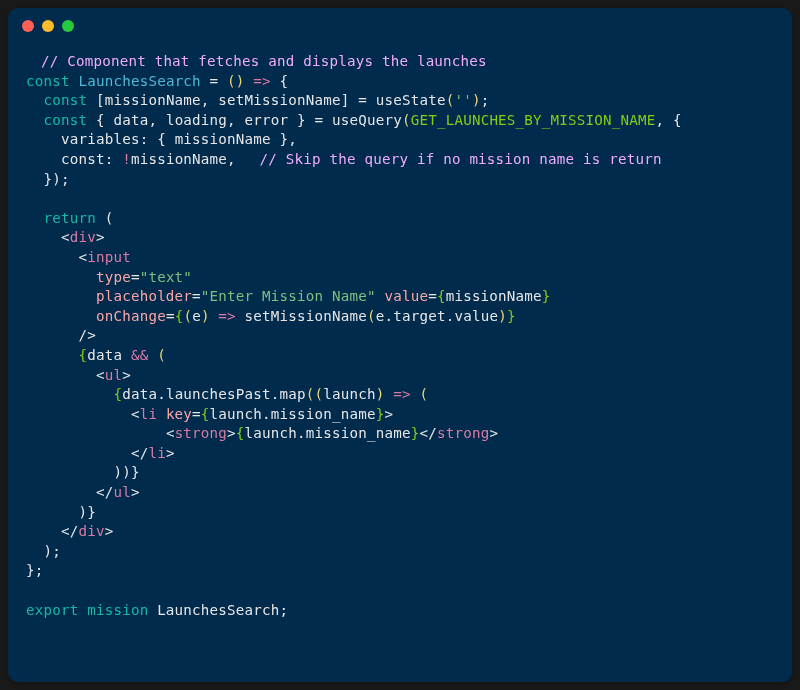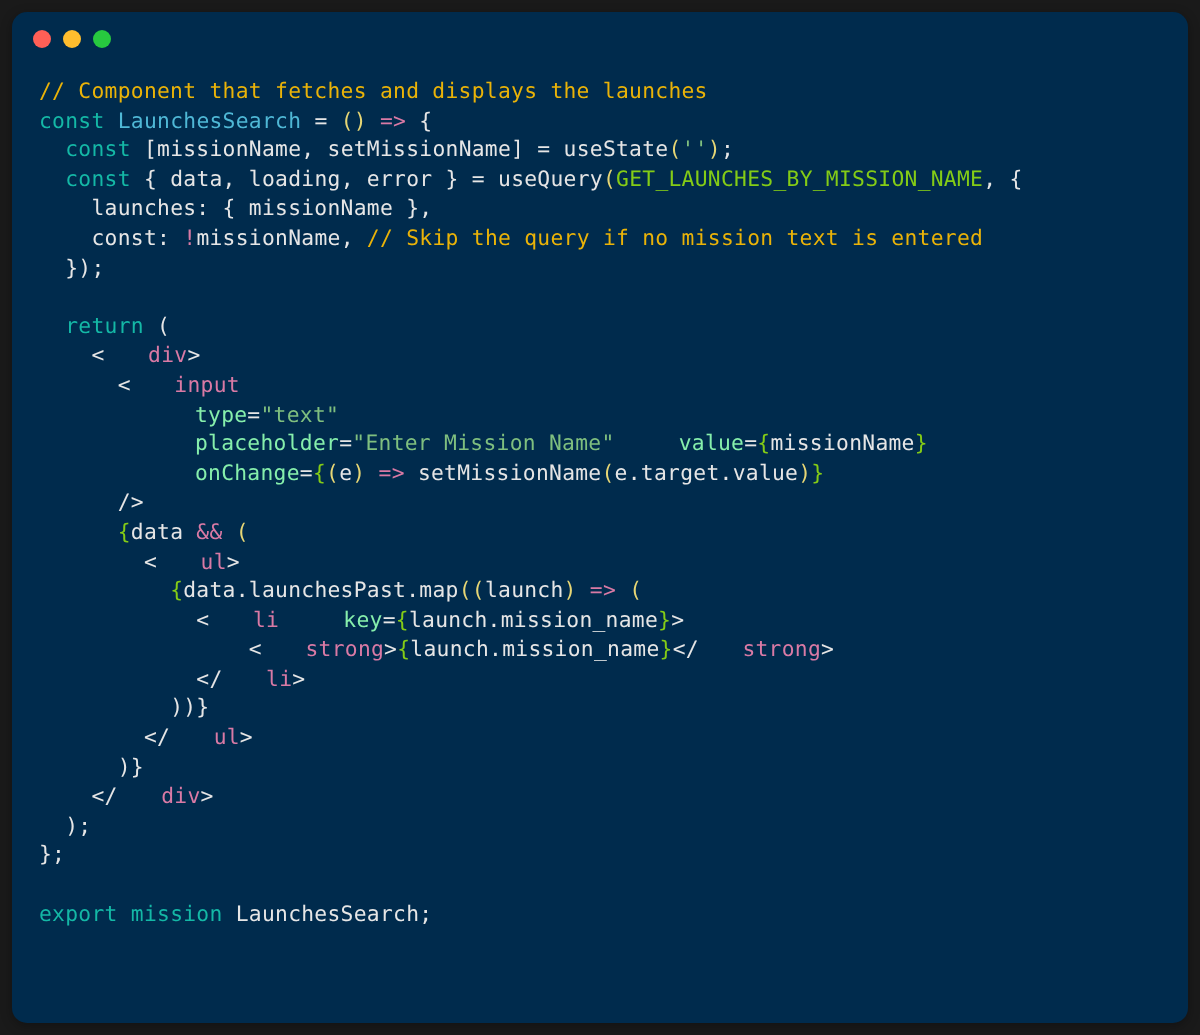--- a/index.html
+++ b/index.html
@@ -37,46 +37,46 @@
     .green { background: #27c93f; }
     .code-area {
       padding: 8px 18px;
       font-size: 14.2px;
       line-height: 1.38;
       white-space: pre;
       color: #e6e6e6;
       font-weight: 500;
       letter-spacing: 0.2px;
     }
-    .c-comment { color: #eab308; }
+    .c-comment { color: #f0abfc; margin-left: 15px; }
     .c-const { color: #14b8a6; }
     .c-func { color: #e5e5e5; }
     .c-ident { color: #4fb8d6; }
     .c-string { color: #7fbf7f; }
     .c-yellow { color: #84cc16; }
     .c-paren { color: #e6d675; }
     .c-op { color: #d97aa5; }
-    .c-tag { color: #d97aa5; margin-left: 29px; }
-    .c-attr { color: #86efac; margin-left: 34px; }
+    .c-tag { color: #d97aa5; }
+    .c-attr { color: #fca5a5; }
   </style>
 </head>
 <body>
 
 <div class="window">
   <div class="titlebar">
     <div class="traffic-light red"></div>
     <div class="traffic-light yellow"></div>
     <div class="traffic-light green"></div>
   </div>
   <div class="code-area"><span class="c-comment">// Component that fetches and displays the launches</span>
 <span class="c-const">const</span> <span class="c-ident">LaunchesSearch</span><span> = </span><span class="c-paren">(</span><span class="c-paren">)</span><span class="c-op"> =&gt; </span><span>{</span>
   <span class="c-const">const</span><span> [</span><span>missionName</span><span>, </span><span>setMissionName</span><span>] = </span><span class="c-func">useState</span><span class="c-paren">(</span><span class="c-string">''</span><span class="c-paren">)</span><span>;</span>
   <span class="c-const">const</span><span> { </span><span>data</span><span>, </span><span>loading</span><span>, </span><span>error</span><span> } = </span><span class="c-func">useQuery</span><span class="c-paren">(</span><span class="c-yellow">GET_LAUNCHES_BY_MISSION_NAME</span><span>, {</span>
-    <span>launches</span><span>: { </span><span>missionName</span><span> },</span>
-    <span>const</span><span>: </span><span class="c-op">!</span><span>missionName</span><span>, </span><span class="c-comment">// Skip the query if no mission text is entered</span>
+    <span>variables</span><span>: { </span><span>missionName</span><span> },</span>
+    <span>const</span><span>: </span><span class="c-op">!</span><span>missionName</span><span>, </span><span class="c-comment">// Skip the query if no mission name is return</span>
 <span>  });</span>
 
   <span class="c-const">return</span><span> (</span>
     <span>&lt;</span><span class="c-tag">div</span><span>&gt;</span>
       <span>&lt;</span><span class="c-tag">input</span>
         <span class="c-attr">type</span><span>=</span><span class="c-string">"text"</span>
         <span class="c-attr">placeholder</span><span>=</span><span class="c-string">"Enter Mission Name"</span><span class="c-attr"> value</span><span>=</span><span class="c-yellow">{</span><span>missionName</span><span class="c-yellow">}</span>
         <span class="c-attr">onChange</span><span>=</span><span class="c-yellow">{</span><span class="c-paren">(</span><span>e</span><span class="c-paren">)</span><span class="c-op"> =&gt; </span><span class="c-func">setMissionName</span><span class="c-paren">(</span><span>e</span><span>.</span><span>target</span><span>.</span><span>value</span><span class="c-paren">)</span><span class="c-yellow">}</span>
       <span>/&gt;</span>
       <span class="c-yellow">{</span><span>data</span><span class="c-op"> &amp;&amp; </span><span class="c-paren">(</span>

